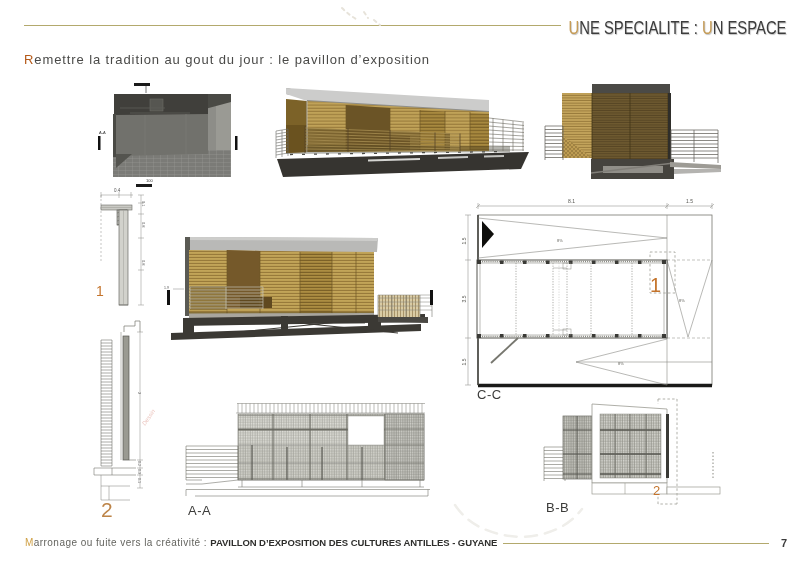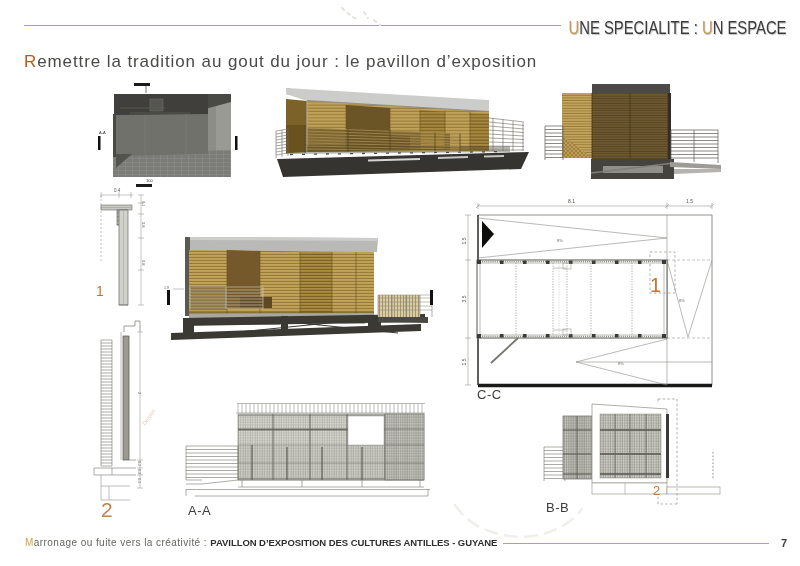--- a/index.html
+++ b/index.html
@@ -8,21 +8,21 @@
   .abs{position:absolute;}
   svg{display:block;}
 </style>
 </head>
 <body>
 
 <div class="abs" style="left:24px;top:25px;width:537px;height:1px;background:#b3a96d;"></div>
 
 <div class="abs" style="right:14px;top:17px;font-size:19px;letter-spacing:0px;color:#3c3c3c;white-space:nowrap;transform:scaleX(0.78);transform-origin:right center;text-shadow:1px 1px 1px rgba(120,120,120,0.45);"><span style="color:#c69c56;">U</span>NE SPECIALITE : <span style="color:#c69c56;">U</span>N ESPACE</div>
 
-<div class="abs" style="left:24px;top:52px;font-size:17px;letter-spacing:0.9px;color:#4a4a48;white-space:nowrap;"><span style="color:#b55a19;">R</span>emettre la tradition au gout du jour : le pavillon d’exposition</div>
+<div class="abs" style="left:24px;top:52px;font-size:13px;letter-spacing:0.9px;color:#4a4a48;white-space:nowrap;"><span style="color:#b55a19;">R</span>emettre la tradition au gout du jour : le pavillon d’exposition</div>
 
 <div class="abs" style="left:25px;top:537px;font-size:10px;color:#64645f;letter-spacing:0.45px;white-space:nowrap;"><span style="color:#cfa045;">M</span>arronage ou fuite vers la créativité : <b style="color:#2e2e2c;font-size:9.5px;letter-spacing:-0.05px;">PAVILLON D’EXPOSITION DES CULTURES ANTILLES - GUYANE</b></div>
 
 <div class="abs" style="left:503px;top:543px;width:266px;height:1px;background:#b3a96d;"></div>
 
 <div class="abs" style="left:781px;top:537px;font-size:11px;font-weight:bold;color:#3c3c3c;">7</div>
 
 <svg class="abs" style="left:90px;top:78px;" width="155" height="114" viewBox="0 0 155 114">
   <defs>
     <pattern id="tlgrid" width="7" height="4" patternUnits="userSpaceOnUse">

